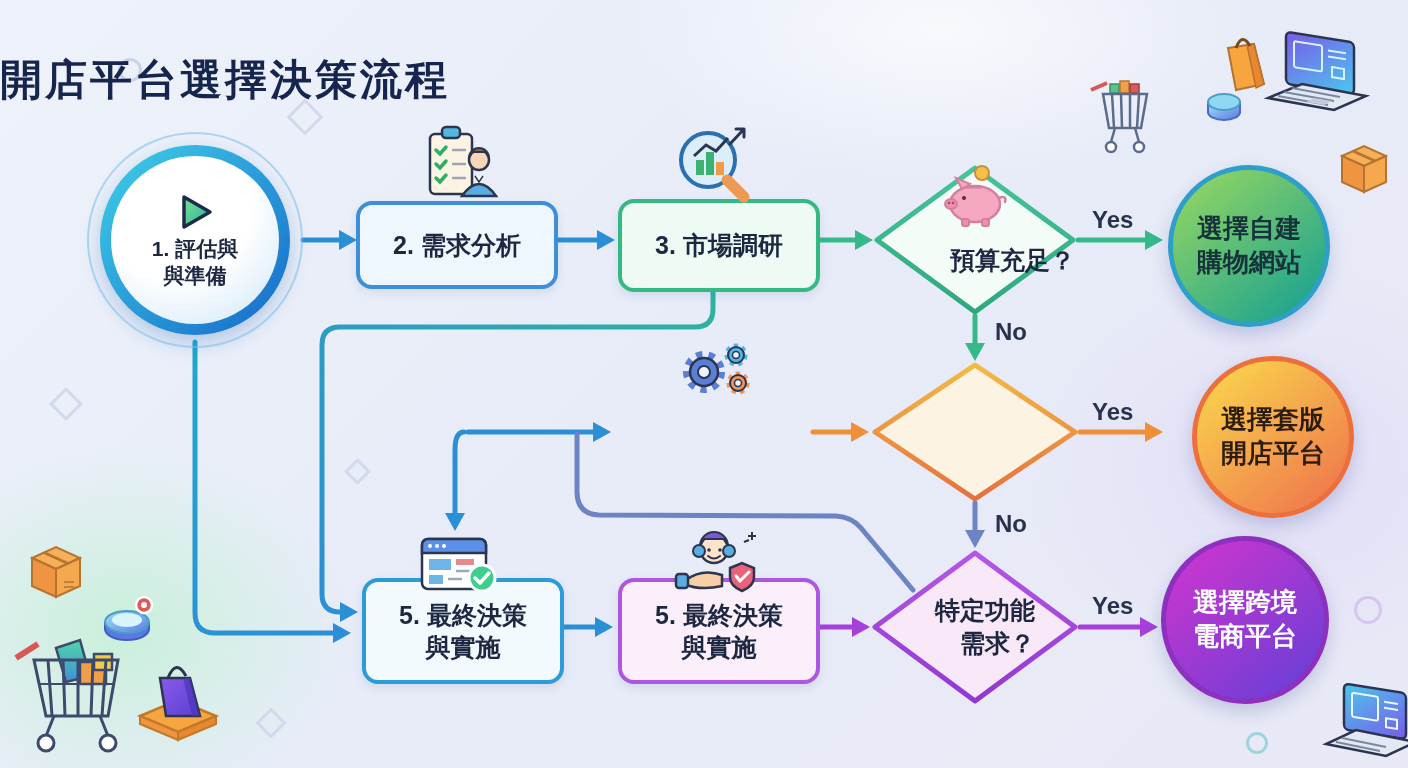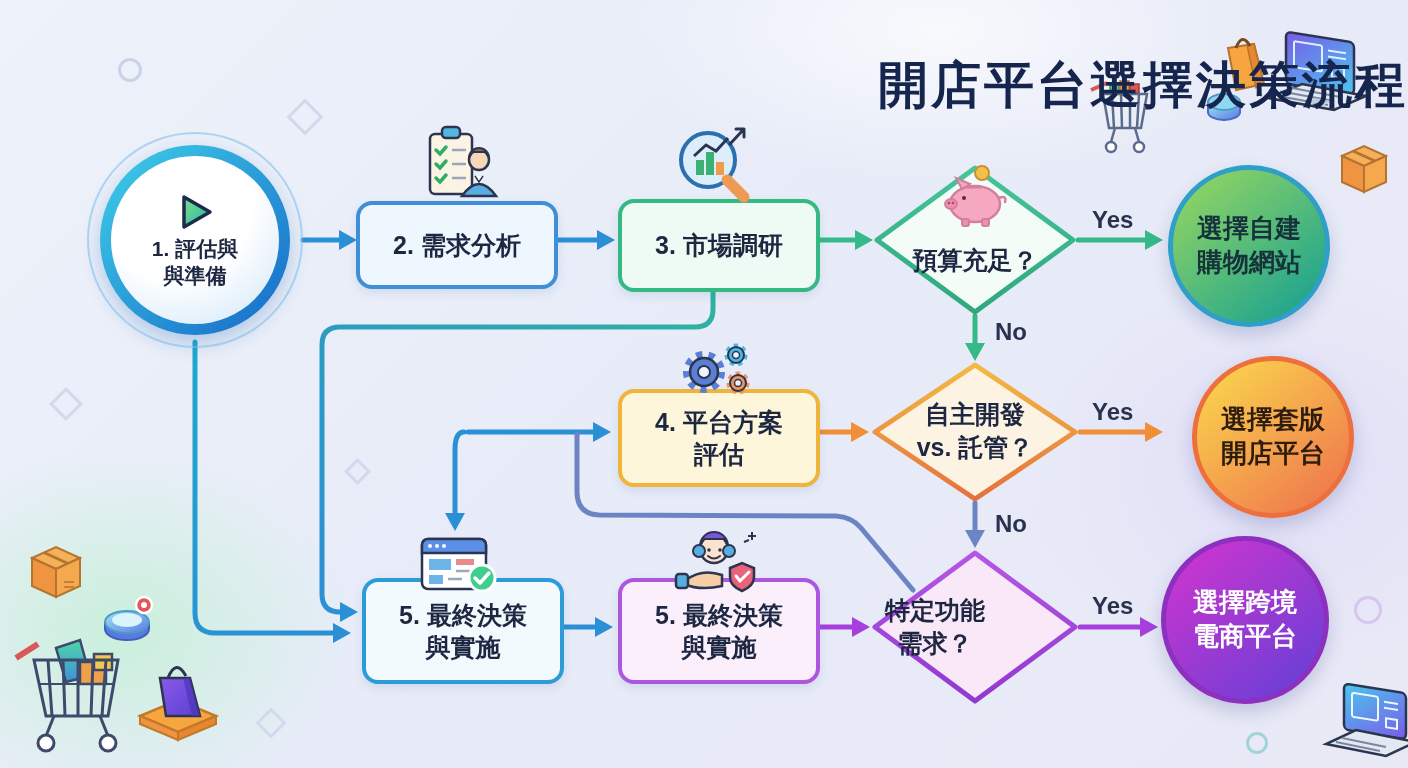--- a/index.html
+++ b/index.html
@@ -13,41 +13,41 @@
   .blob-lav{left:1020px;top:260px;width:520px;height:420px;
     background:radial-gradient(closest-side,rgba(216,208,246,.45),rgba(216,208,246,0));}
   .blob-top{left:620px;top:-120px;width:640px;height:300px;
     background:radial-gradient(closest-side,rgba(255,255,255,.7),rgba(255,255,255,0));}
   
   .deco-ring{position:absolute;border-radius:50%;border:3px solid #c9d2e8;}
   .deco-diamond{position:absolute;border:3px solid #d3d9ec;transform:rotate(45deg);}
   
   svg.overlay{position:absolute;left:0;top:0;}
   
-  .title{position:absolute;left:0;top:52px;width:1408px;text-align:right;
-    font-size:50px;font-weight:900;color:#16254e;letter-spacing:3px;}
+  .title{position:absolute;left:0;top:52px;width:1408px;text-align:left;
+    font-size:42px;font-weight:900;color:#16254e;letter-spacing:3px;}
   
   .start{position:absolute;left:100px;top:145px;width:190px;height:190px;border-radius:50%;
     background:linear-gradient(135deg,#3fd0e8,#1668c9);box-shadow:0 8px 20px rgba(30,100,180,.28);}
   .start::before{content:"";position:absolute;inset:-13px;border-radius:50%;
     border:2px solid rgba(120,190,235,.55);}
   .start-inner{position:absolute;inset:11px;border-radius:50%;
     background:radial-gradient(circle at 38% 28%,#ffffff 48%,#e4f1fb 76%,#d2e8f8);
     display:flex;flex-direction:column;align-items:center;justify-content:center;gap:2px;}
   
   .box{position:absolute;border-radius:16px;display:flex;align-items:center;justify-content:center;
     font-weight:bold;font-size:25px;color:#1e2742;text-align:center;white-space:pre-line;line-height:1.3;
     box-shadow:0 4px 10px rgba(50,90,160,.12);}
   .box2{left:356px;top:201px;width:194px;height:80px;background:#eef7fe;border:4px solid #3f8fd8;}
   .box3{left:618px;top:199px;width:194px;height:85px;background:#eefbf4;border:4px solid #35b983;}
   .box4{left:618px;top:389px;width:194px;height:90px;background:#fdf6da;border:4px solid #f0b43a;}
   .box5a{left:362px;top:578px;width:194px;height:98px;background:#f2fafe;border:4px solid #2d9bd8;}
   .box5b{left:618px;top:578px;width:194px;height:98px;background:#faeffb;border:4px solid #ad56df;}
   
-  .dlabel{position:absolute;width:200px;text-align:center;font-weight:bold;font-size:25px;
+  .dlabel{position:absolute;width:200px;text-align:right;font-weight:bold;font-size:25px;
     color:#1e2742;white-space:pre-line;line-height:1.3;}
   
   .result{position:absolute;width:152px;height:152px;border-radius:50%;display:flex;align-items:center;
     justify-content:center;font-weight:bold;font-size:26px;text-align:left;white-space:pre-line;
     line-height:1.3;box-shadow:0 8px 18px rgba(50,70,140,.22);}
   .r1{left:1168px;top:165px;background:linear-gradient(140deg,#90d464 8%,#1ca38f 92%);
     border:5px solid #2f9ec9;color:#16323a;}
   .r2{left:1192px;top:356px;background:linear-gradient(140deg,#f9d14c 10%,#ef744d 95%);
     border:5px solid #ec6f3c;color:#2e1d0e;}
   .r3{left:1161px;top:536px;width:158px;height:158px;
@@ -259,30 +259,26 @@
           </defs>
         <path d="M12,6 L38,21 L12,36 Z" fill="url(#pg)" stroke="#1d2b4a" stroke-width="3.5" stroke-linejoin="round"></path>
       </svg>
       <div class="start-label">1. 評估與
 與準備</div>
     </div>
   </div>
 
   <div class="box box2">2. 需求分析</div>
   <div class="box box3">3. 市場調研</div>
-  <div class="box box4">4. 平台方案
-評估</div>
   <div class="box box5a">5. 最終決策
 與實施</div>
   <div class="box box5b">5. 最終決策
 與實施</div>
 
   <div class="dlabel" style="left:875px;top:244px;">預算充足？</div>
-  <div class="dlabel" style="left:875px;top:398px;">自主開發
-vs. 託管？</div>
   <div class="dlabel" style="left:835px;top:594px;">特定功能
 需求？</div>
 
   <div class="result r1">選擇自建
 購物網站</div>
   <div class="result r2">選擇套版
 開店平台</div>
   <div class="result r3">選擇跨境
 電商平台</div>
 

